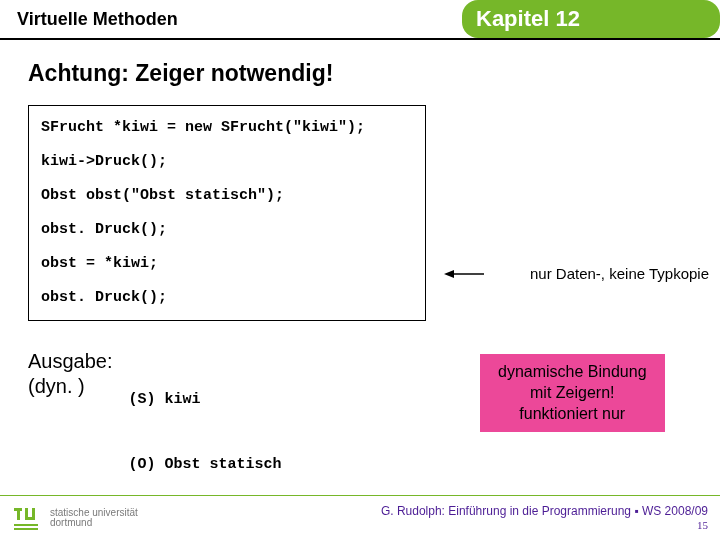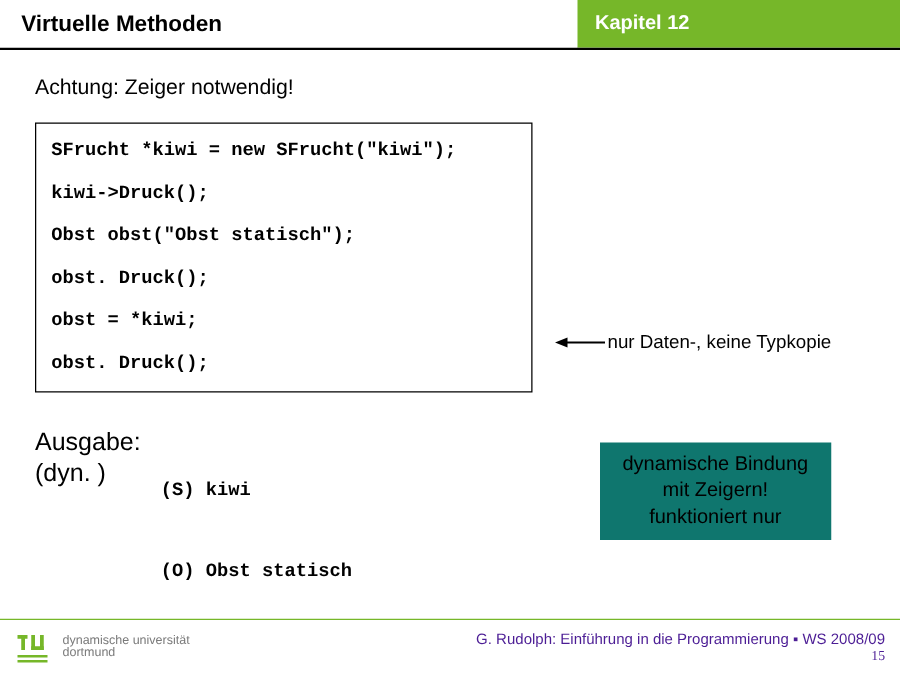--- a/index.html
+++ b/index.html
@@ -28,32 +28,33 @@
   }
   .header-right {
     flex: 1;
     background: #76b729;
     color: #fff;
     height: 100%;
     display: flex;
     align-items: center;
     padding-left: 14px;
     font-weight: bold;
-    font-size: 16px;
+    font-size: 22px;
+    border-radius: 16px;
   }
   .header-divider {
     height: 2px;
     background: #000;
   }
   .content {
     padding: 20px 28px 0 28px;
   }
   .warning {
-    font-weight: normal;
-    font-size: 17px;
+    font-weight: bold;
+    font-size: 23px;
     margin-bottom: 18px;
   }
   .code-box {
     border: 1.5px solid #000;
     padding: 10px 12px;
     font-family: "Courier New", monospace;
     font-size: 15px;
     font-weight: bold;
     line-height: 1.6;
     width: 398px;
@@ -63,20 +64,21 @@
   .annot-container {
     position: absolute;
     left: 444px;
     top: 265px;
     font-size: 15px;
   }
   .annot-row {
     display: flex;
     align-items: center;
     margin-bottom: 14px;
+    gap: 44px;
   }
   .arrow {
     width: 40px;
     height: 12px;
     display: flex;
     align-items: center;
   }
   .arrow svg { display: block; }
   .annot-text { margin-left: 2px; }
   .output-block {
@@ -94,21 +96,21 @@
     font-family: "Courier New", monospace;
     font-size: 15px;
     font-weight: bold;
     line-height: 1.45;
     white-space: pre;
   }
   .highlight-box {
     position: absolute;
     left: 480px;
     top: 354px;
-    background: #0f766e;
+    background: #ec4899;
     color: #000;
     font-size: 16px;
     text-align: center;
     padding: 8px 18px;
     line-height: 1.3;
   }
   .footer-line {
     position: absolute;
     bottom: 44px;
     left: 0;
@@ -218,21 +220,21 @@
         <rect x="2" y="3" width="8" height="3" fill="#76b729"></rect>
         <rect x="5" y="3" width="3" height="12" fill="#76b729"></rect>
         <rect x="13" y="3" width="3" height="12" fill="#76b729"></rect>
         <rect x="20" y="3" width="3" height="12" fill="#76b729"></rect>
         <rect x="13" y="12" width="10" height="3" fill="#76b729"></rect>
         <rect x="2" y="19" width="24" height="2" fill="#76b729"></rect>
         <rect x="2" y="23" width="24" height="2" fill="#76b729"></rect>
       </svg>
     </div>
     <div class="tu-text">
-      <div>dynamische universität</div>
+      <div>statische universität</div>
       <div>dortmund</div>
     </div>
   </div>
   <div class="footer-right">
     <div>G. Rudolph: Einführung in die Programmierung ▪ WS 2008/09</div>
     <span class="slide-num">15</span>
   </div>
 </div>
 
 </body></html>

